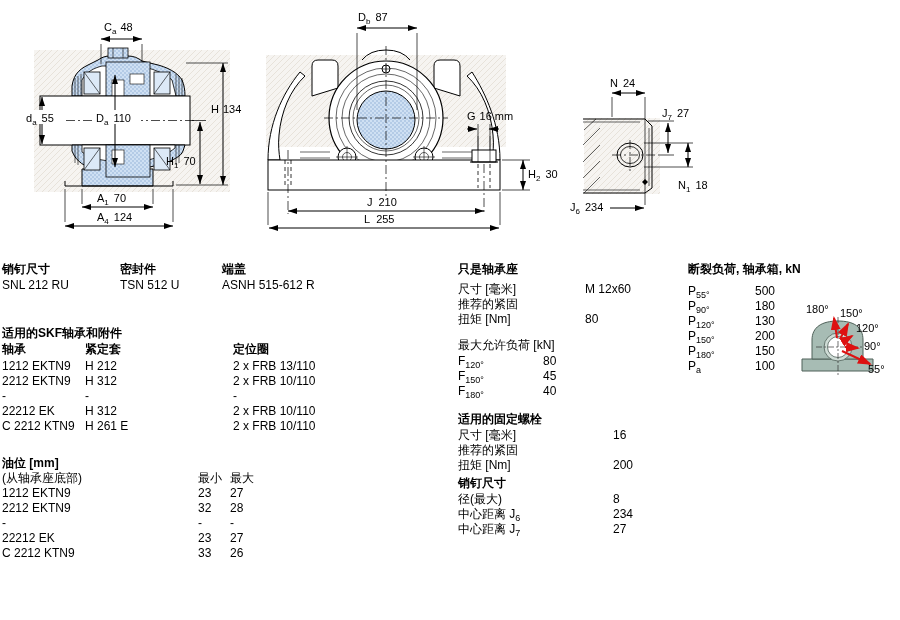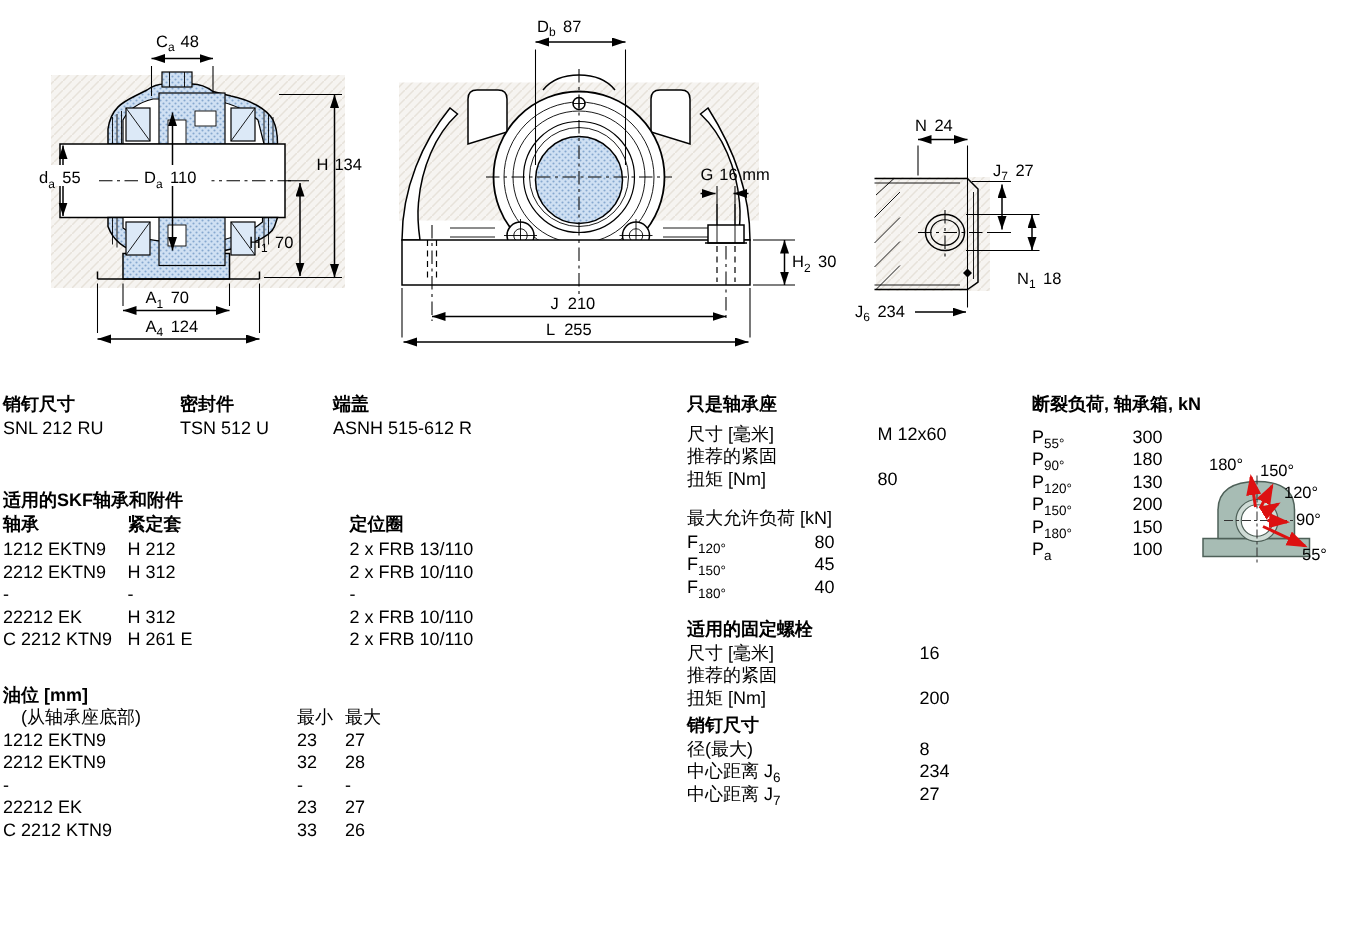--- a/index.html
+++ b/index.html
@@ -250,21 +250,21 @@
   <div class="r" style="top:157px">
       <span class="c" style="left:0">C 2212 KTN9</span>
       <span class="c" style="left:83px">H 261 E</span>
       <span class="c" style="left:231px">2 x FRB 10/110</span>
     </div>
 
   <div class="r b" style="top:194px">
       <span class="c" style="left:0">油位 [mm]</span>
     </div>
   <div class="r" style="top:209px">
-    <span class="c" style="left:12px">(从轴承座底部)</span>
+    <span class="c" style="left:0">(从轴承座底部)</span>
     <span class="c" style="left:196px">最小</span>
     <span class="c" style="left:228px">最大</span>
   </div>
   <div class="r" style="top:224px">
       <span class="c" style="left:0">1212 EKTN9</span>
       <span class="c" style="left:196px">23</span>
       <span class="c" style="left:228px">27</span>
     </div>
   <div class="r" style="top:239px">
       <span class="c" style="left:0">2212 EKTN9</span>
@@ -351,21 +351,21 @@
       <span class="c" style="left:155px">27</span>
     </div>
 </div>
 
 <div class="col" style="left:688px;top:262px;width:210px;height:120px">
   <div class="r b" style="top:0">
       <span class="c" style="left:0">断裂负荷, 轴承箱, kN</span>
     </div>
   <div class="r" style="top:22px">
       <span class="c" style="left:0"><span>P</span><sub>55°</sub></span>
-      <span class="c" style="left:67px">300</span>
+      <span class="c" style="left:67px">500</span>
     </div>
   <div class="r" style="top:37px">
       <span class="c" style="left:0"><span>P</span><sub>90°</sub></span>
       <span class="c" style="left:67px">180</span>
     </div>
   <div class="r" style="top:52px">
       <span class="c" style="left:0"><span>P</span><sub>120°</sub></span>
       <span class="c" style="left:67px">130</span>
     </div>
   <div class="r" style="top:67px">

